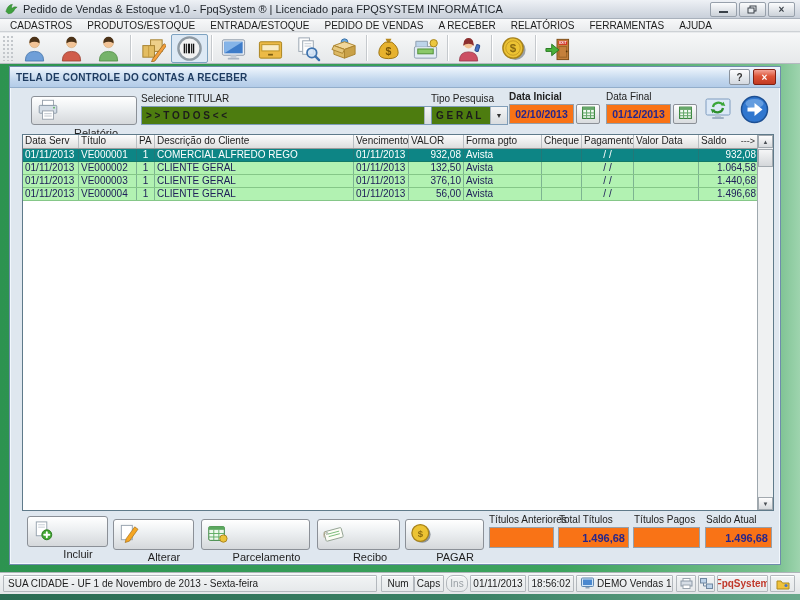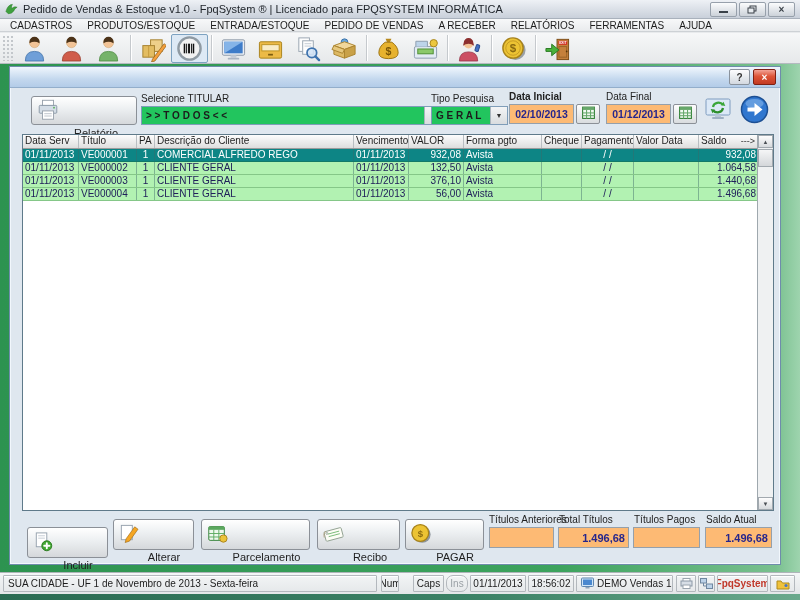--- a/index.html
+++ b/index.html
@@ -46,27 +46,27 @@
     background:linear-gradient(#fdfdfe,#d3d9e0);font-size:10px;font-weight:bold;color:#333;
     display:flex;align-items:center;justify-content:center;}
   .xbtn{width:21px;height:14px;border:1px solid #7d2013;border-radius:2px;
     background:linear-gradient(#f2a396,#dd5438 45%,#c23a22);color:#fff;font-size:10px;font-weight:bold;
     display:flex;align-items:center;justify-content:center;}
   .lbl{position:absolute;font-size:10px;color:#222;white-space:nowrap;}
   .btn{position:absolute;background:linear-gradient(#ffffff,#eceff1 45%,#d5d8db);
     border:1px solid #8b9097;border-radius:3px;display:flex;align-items:center;
     font-size:11px;color:#1e1e1e;box-sizing:border-box;padding:0 4px;}
   .btn .cap{flex:1;text-align:center;margin-top:45px;}
-  .combo{position:absolute;background:#22c55e;border:1px solid #7f9db9;box-sizing:border-box;
+  .combo{position:absolute;background:#4d7c0f;border:1px solid #7f9db9;box-sizing:border-box;
     display:flex;align-items:center;font-size:10px;color:#1c1c1c;font-weight:bold;}
   .combo .val{flex:1;padding-left:4px;white-space:nowrap;overflow:hidden;}
   .combo .drop{width:16px;align-self:stretch;background:linear-gradient(#f4f5f6,#d9dcdf);
     border-left:1px solid #a9b4bd;display:flex;align-items:center;justify-content:center;
     font-size:7px;color:#333;}
-  .yfield{position:absolute;background:#fdba74;border:1px solid #95a0ab;box-sizing:border-box;
+  .yfield{position:absolute;background:#f97316;border:1px solid #95a0ab;box-sizing:border-box;
     font-size:10.5px;font-weight:bold;color:#26268c;display:flex;align-items:center;justify-content:center;}
   .calbtn{position:absolute;background:linear-gradient(#fdfdfd,#d9dcdf);border:1px solid #8b9097;
     border-radius:2px;display:flex;align-items:center;justify-content:center;box-sizing:border-box;}
   .tool32{position:absolute;display:flex;align-items:center;justify-content:center;}
 
   
   .grid{position:absolute;left:12px;top:67px;width:752px;height:377px;background:#fff;
     border:1px solid #5f7a8a;box-sizing:border-box;}
   .grid-inner{position:absolute;left:0;top:0;width:735px;height:100%;overflow:hidden;}
   .grid-header{position:relative;display:flex;height:13px;background:linear-gradient(#fdfdfd,#dedede);
@@ -259,20 +259,21 @@
           <circle cx="23.5" cy="17" r=".9" fill="#553308"></circle>
           <path d="M2 14 h6 v-4.5 l7.5 6 L8 21.5 V17 H2 Z" fill="#49b13c" stroke="#2a7a22"></path>
         </svg>
     </div>
   </div>
 
   <div class="form-bg"></div>
 
   <div class="dialog">
     <div class="dlg-title">
+      <span class="txt">TELA DE CONTROLE DO CONTAS A RECEBER</span>
       <div class="dlg-btns">
         <div class="qbtn">?</div>
         <div class="xbtn">×</div>
       </div>
     </div>
 
     <div class="btn" style="left:21px;top:29px;width:106px;height:29px;">
       <span><svg width="24" height="24" viewBox="0 0 26 26">
             <rect x="7" y="2.5" width="12" height="6" fill="#fff" stroke="#98a2ac"></rect>
             <rect x="3.5" y="8" width="19" height="8.5" rx="1" fill="#d4dde6" stroke="#8896a4"></rect>
@@ -413,21 +414,21 @@
             </div>
           </div>
       </div>
       <div class="vscroll">
         <div class="varrow" style="top:0;">▲</div>
         <div class="vthumb"></div>
         <div class="varrow" style="bottom:0;">▼</div>
       </div>
     </div>
 
-    <div class="btn" style="left:17px;top:460px;width:81px;height:31px;">
+    <div class="btn" style="left:17px;top:449px;width:81px;height:31px;">
       <span><svg width="21" height="21" viewBox="0 0 22 22">
             <rect x="4.5" y="2" width="11" height="14.5" fill="#fff" stroke="#96a2ae"></rect>
             <line x1="6.5" y1="5" x2="13.5" y2="5" stroke="#c4ccd4"></line>
             <line x1="6.5" y1="7.5" x2="13.5" y2="7.5" stroke="#c4ccd4"></line>
             <circle cx="15.5" cy="15.5" r="5.2" fill="#43a832" stroke="#2a7a1e"></circle>
             <path d="M15.5 12.8 v5.4 M12.8 15.5 h5.4" stroke="#fff" stroke-width="2" stroke-linecap="round"></path>
           </svg></span>
       <span class="cap">Incluir</span>
     </div>
     <div class="btn" style="left:103px;top:452px;width:81px;height:31px;">
@@ -475,21 +476,21 @@
     <span class="lbl" style="left:624px;top:447px;">Títulos Pagos</span>
     <span class="lbl" style="left:696px;top:447px;">Saldo Atual</span>
     <div class="yfield" style="left:479px;top:460px;width:65px;height:21px;"></div>
     <div class="yfield" style="left:548px;top:460px;width:71px;height:21px;justify-content:flex-end;padding-right:3px;font-size:11px;">1.496,68</div>
     <div class="yfield" style="left:623px;top:460px;width:67px;height:21px;"></div>
     <div class="yfield" style="left:695px;top:460px;width:67px;height:21px;justify-content:flex-end;padding-right:3px;font-size:11px;">1.496,68</div>
   </div>
 
   <div class="statusbar">
     <div class="sp left" style="left:3px;width:374px;">SUA CIDADE - UF  1 de Novembro de 2013 - Sexta-feira</div>
-    <div class="sp" style="left:381px;width:18px;">Num</div>
+    <div class="sp" style="left:381px;width:34px;">Num</div>
     <div class="sp" style="left:413px;width:31px;">Caps</div>
     <div class="sp dim" style="left:446px;width:22px;border-radius:7px;">Ins</div>
     <div class="sp" style="left:470px;width:56px;">01/11/2013</div>
     <div class="sp" style="left:528px;width:46px;">18:56:02</div>
     <div class="sp left" style="left:576px;width:97px;gap:3px;">
       <span><svg width="13" height="12" viewBox="0 0 13 12">
             <rect x=".5" y="1" width="12" height="8.5" rx="1" fill="#cfe4f7" stroke="#5f87b0"></rect>
             <rect x="2" y="2.5" width="9" height="5.5" fill="#4a88cf"></rect>
             <rect x="4.5" y="10" width="4" height="1.5" fill="#8fa4ba"></rect>
           </svg></span>

